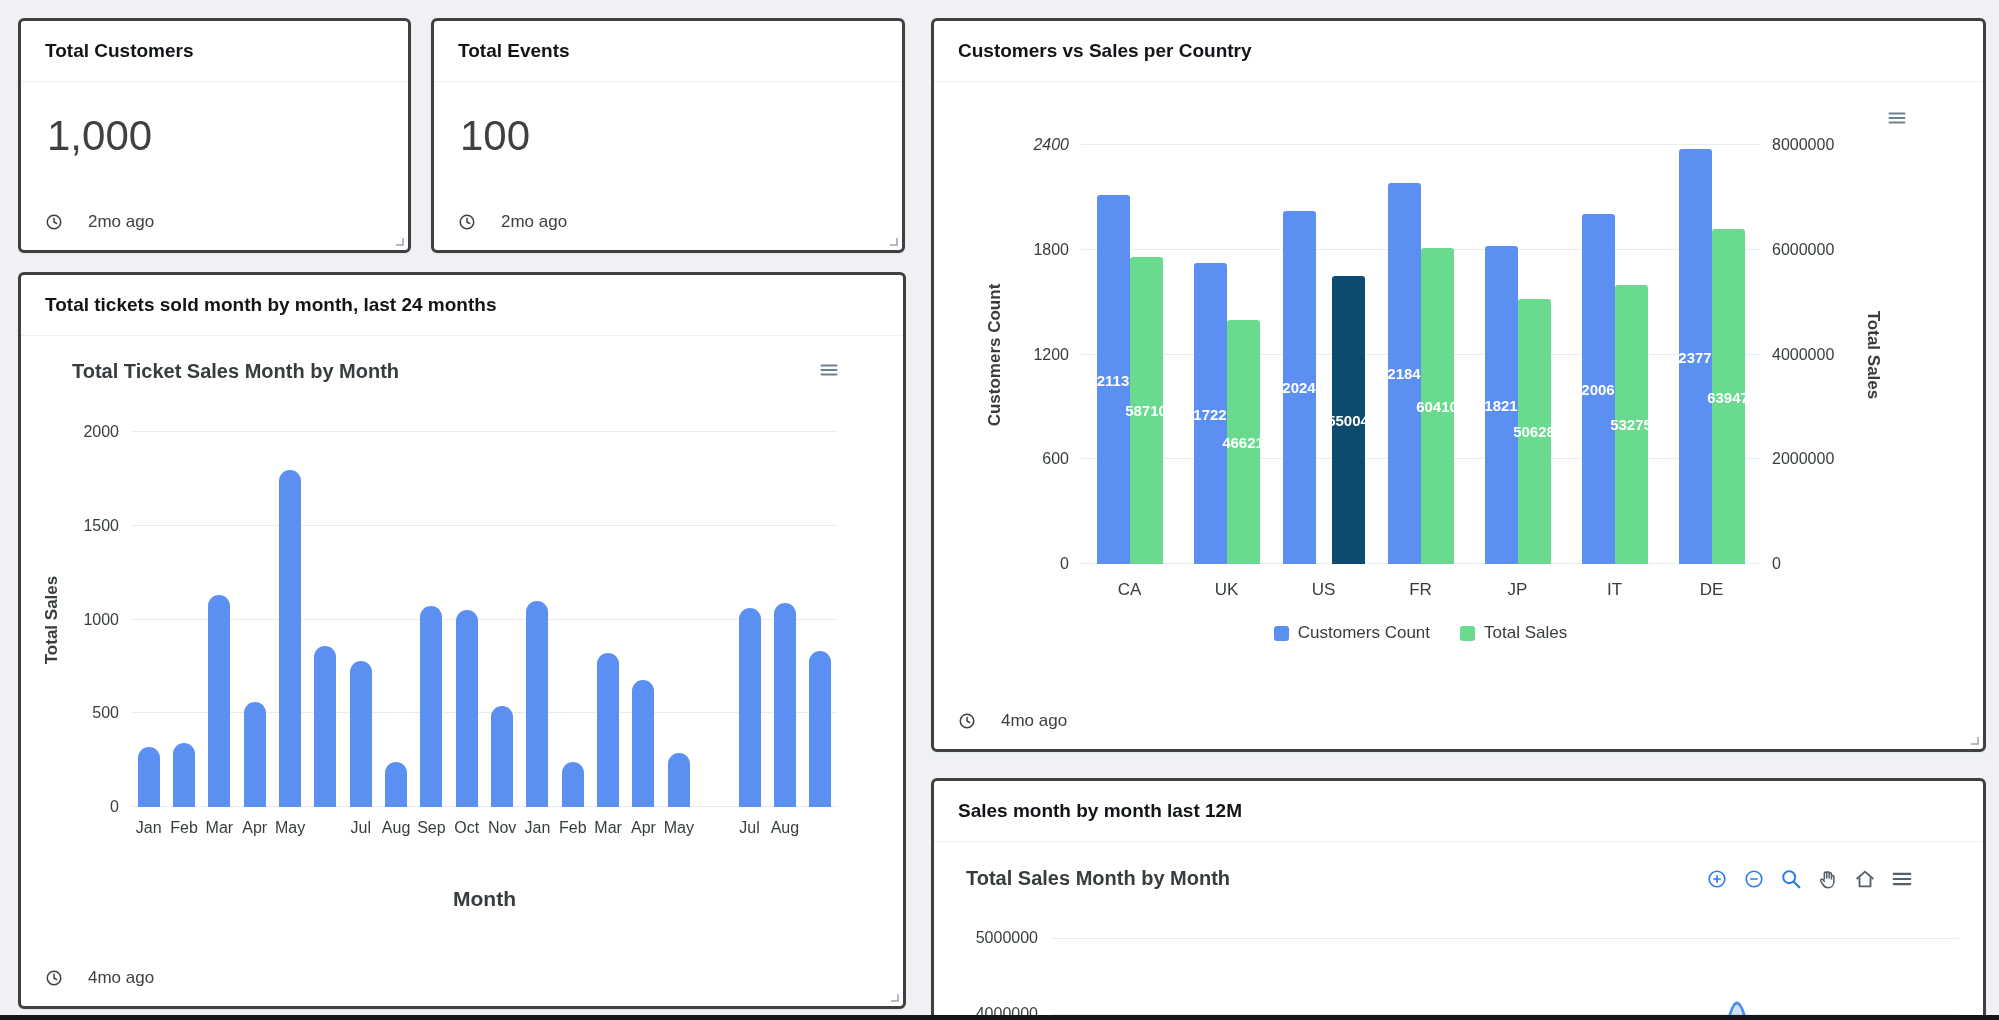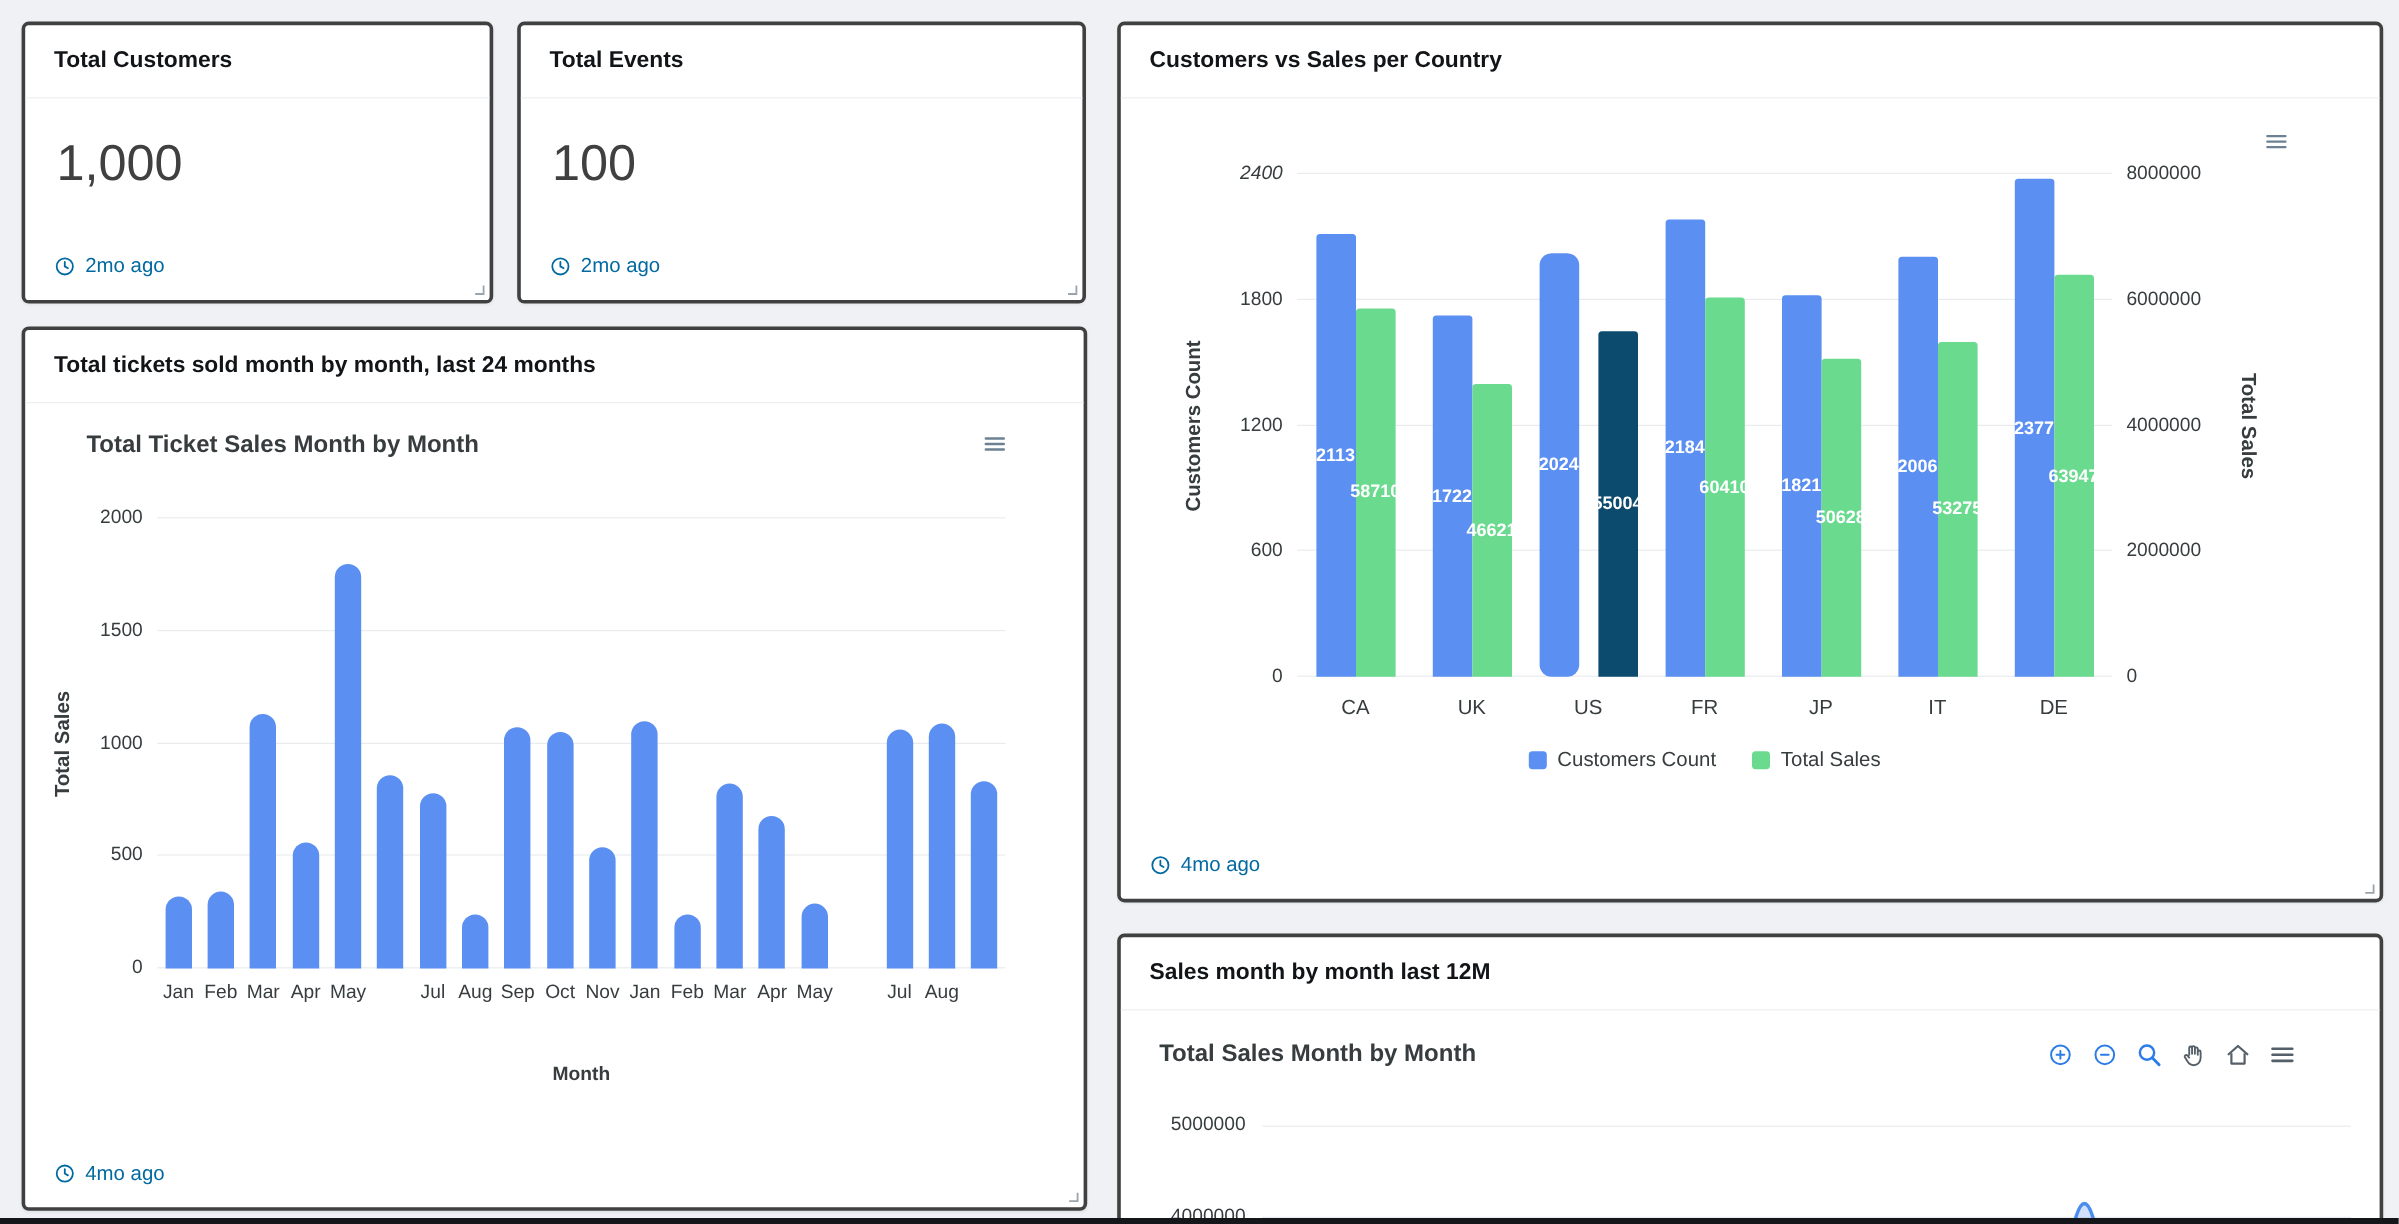--- a/index.html
+++ b/index.html
@@ -2,21 +2,21 @@
 <html><head>
 <meta charset="utf-8">
 <style>
 *{box-sizing:border-box;margin:0;padding:0}
 html,body{width:1999px;height:1020px;overflow:hidden}
 body{position:relative;background:#eff1f4;font-family:"Liberation Sans","DejaVu Sans",sans-serif;color:#15191d}
 .card{position:absolute;background:#fff;border:3px solid #404040;border-radius:6px;box-shadow:0 1px 2px rgba(25,35,45,.05)}
 .card-header{height:61px;display:flex;align-items:center;padding:0 24px;border-bottom:1px solid #edeff2}
 .card-title{font-size:19px;font-weight:700;color:#121518}
 .stat-value{padding:30px 26px 0;font-size:42px;font-weight:500;color:#404040}
-.updated{position:absolute;left:24px;bottom:18px;display:flex;align-items:center;gap:8px;font-size:17px;color:#0369a1}
+.updated{position:absolute;left:24px;bottom:18px;display:flex;align-items:center;gap:25px;font-size:17px;color:#404040}
 .updated svg{width:18px;height:18px}
 .resize-handle{position:absolute;right:3px;bottom:3px;width:15px;height:15px;cursor:nwse-resize;color:#9aa4ac}
 .menu-btn{background:none;border:none;width:28px;height:24px;color:#6e8192;cursor:pointer;padding:0}
 .menu-btn svg{width:24px;height:20px}
 .chart-title{font-size:20px;font-weight:700;color:#373d3f}
 
 .plot{position:absolute}
 .gridline{position:absolute;left:0;right:0;height:1px;background:#e9ebee}
 .ytick{position:absolute;right:calc(100% + 12px);transform:translateY(50%);font-size:16px;color:#373d3f;white-space:nowrap}
 .ytick-r{position:absolute;left:calc(100% + 12px);transform:translateY(50%);font-size:16px;color:#373d3f;white-space:nowrap}
@@ -34,21 +34,21 @@
 .rot-r{transform:rotate(90deg)}
 
 #card-total-customers{left:18px;top:18px;width:393px;height:235px}
 #card-total-events{left:431px;top:18px;width:474px;height:235px}
 #card-tickets{left:18px;top:272px;width:888px;height:737px}
 #card-country{left:931px;top:18px;width:1055px;height:734px}
 #card-sales12m{left:931px;top:778px;width:1055px;height:430px}
 #card-tickets .chart-head{position:absolute;left:51px;right:60px;top:84px;display:flex;align-items:center;justify-content:space-between}
 #plot-tickets{left:110px;right:65px;top:157px;height:375px}
 #vl-tickets{left:16px;top:157px;width:30px;height:375px}
-#xlabel-tickets{position:absolute;left:110px;right:65px;top:612px;text-align:center;font-size:16px;font-weight:700;color:#373d3f}
+#xlabel-tickets{position:absolute;left:110px;right:65px;top:612px;text-align:center;font-size:21px;font-weight:700;color:#373d3f}
 #card-country .menu-btn{position:absolute;right:72px;top:86px}
 #plot-country{left:147px;width:679px;top:124px;height:419px}
 #vl-country-left{left:44px;top:124px;width:34px;height:419px}
 #vl-country-right{left:922px;top:124px;width:34px;height:419px}
 #legend-country{position:absolute;left:147px;width:679px;top:602px;display:flex;justify-content:center;gap:30px}
 .legend-item{display:flex;align-items:center;gap:9px;font-size:17px;color:#373d3f;cursor:pointer}
 .swatch{width:15px;height:15px;border-radius:3px;display:inline-block}
 #card-sales12m .chart-head{position:absolute;left:32px;right:70px;top:86px;display:flex;align-items:center;justify-content:space-between}
 .toolbar{display:flex;align-items:center;gap:15px}
 .tool{width:22px;height:22px;background:none;border:none;padding:0;cursor:pointer}
@@ -262,21 +262,21 @@
         <div class="group">
           <div class="gbar" style="height: 71.75%; background: rgb(91, 143, 241);">
             <div class="bar-label">1722</div>
           </div>
           <div class="gbar" style="height: 58.2762%; background: rgb(105, 218, 142);">
             <div class="bar-label">46621</div>
           </div>
           <div class="xlab2">UK</div>
         </div>
         <div class="group">
-          <div class="gbar" style="height: 84.3333%; background: rgb(91, 143, 241); border-radius: 10px;">
+          <div class="gbar" style="height: 84.3333%; background: rgb(91, 143, 241);">
             <div class="bar-label">2024</div>
           </div>
           <div class="gbar" style="height: 68.755%; background: #0c4a6e; margin-left: 16px;">
             <div class="bar-label">55004</div>
           </div>
           <div class="xlab2">US</div>
         </div>
         <div class="group">
           <div class="gbar" style="height: 91%; background: rgb(91, 143, 241);">
             <div class="bar-label">2184</div>

